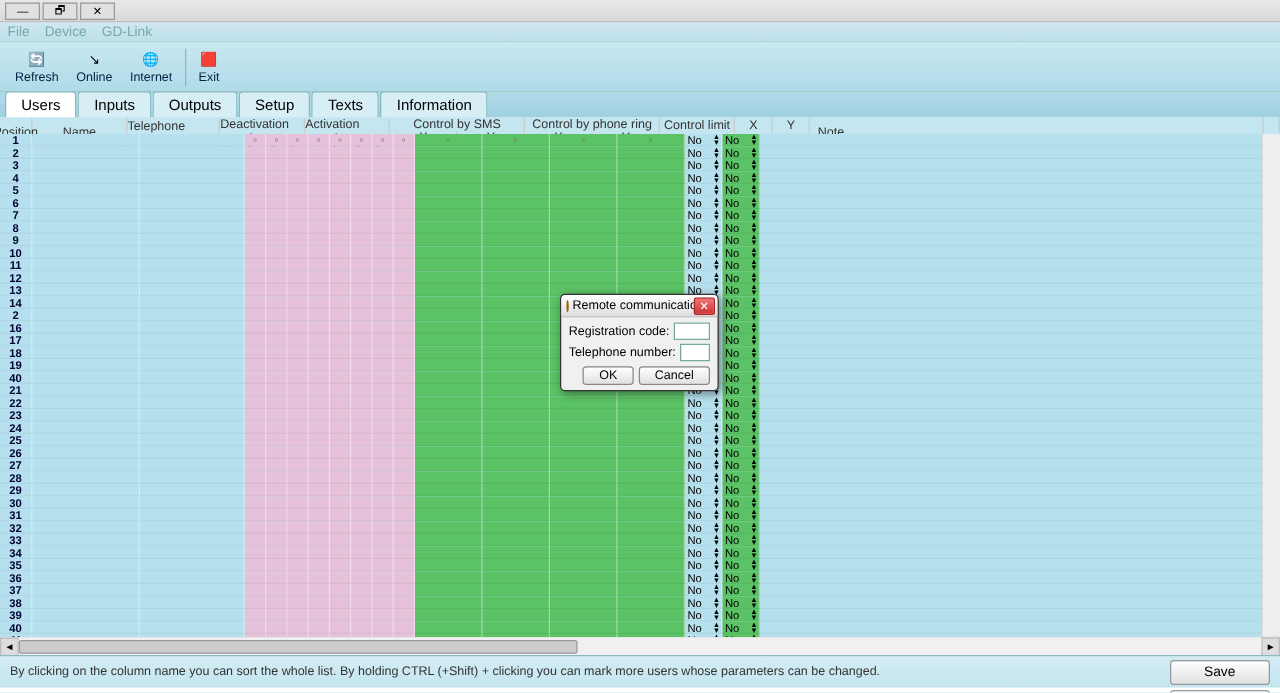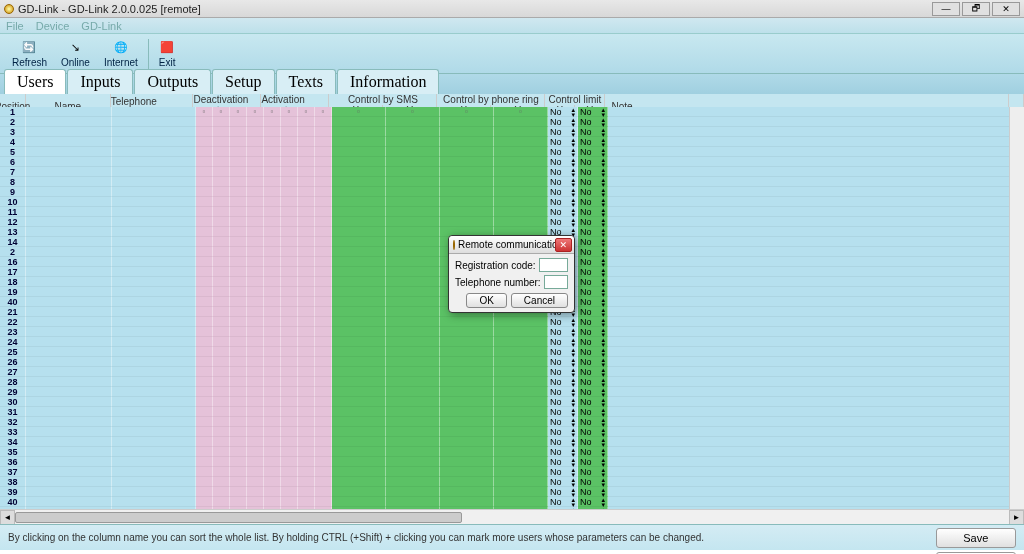--- a/index.html
+++ b/index.html
@@ -13,21 +13,21 @@
 .menubar { height: 16px; background: linear-gradient(#d0e8f0,#bde0ea); display: flex; align-items: center; padding: 0 6px; font-size: 11px; gap: 12px; border-bottom: 1px solid #9cc; }
 .menubar span { color: #7aa; }
 
 .toolbar { height: 40px; background: linear-gradient(#c8e8f0,#b0dae8); display: flex; align-items: center; padding: 0 6px; gap: 2px; border-bottom: 1px solid #8bb; }
 .tool { display: flex; flex-direction: column; align-items: center; justify-content: center; padding: 2px 6px; cursor: pointer; gap: 1px; }
 .tool-icon { width: 16px; height: 16px; display: flex; align-items: center; justify-content: center; }
 .tool-label { font-size: 10px; color: #024; }
 .tool-sep { width: 1px; height: 30px; background: #8bb; margin: 0 2px; }
 
 .tabs { height: 20px; display: flex; align-items: flex-end; padding-left: 4px; background: linear-gradient(#b0dae8,#a0d0e0); }
-.tab { padding: 3px 12px; background: #d8eef5; border: 1px solid #8bb; border-bottom: none; font-size: 16px; cursor: pointer; border-radius: 3px 3px 0 0; margin-right: 1px; font-family: Liberation Serif, serif; }
+.tab { padding: 3px 12px; background: #d8eef5; border: 1px solid #8bb; border-bottom: none; font-size: 12px; cursor: pointer; border-radius: 3px 3px 0 0; margin-right: 1px; }
 .tab.active { background: #fff; font-weight: normal; }
 
 .grid-area { height: 430px; background: #c4e6f0; overflow: hidden; position: relative; display: flex; flex-direction: column; }
 .group-headers { display: flex; height: 13px; }
 .hcell { border-right: 1px solid #ccc; display: flex; align-items: center; justify-content: center; font-size: 10px; color: #333; }
 .grid-body { flex: 1; overflow-y: auto; overflow-x: hidden; position: relative; }
 .row { display: flex; height: 10px; font-size: 9px; }
 .cell { border-right: 1px solid rgba(255,255,255,0.4); border-bottom: 1px solid rgba(0,0,0,0.05); display: flex; align-items: center; justify-content: center; }
 .c-blue { background: #b6e0ee; }
 .c-pink { background: #e5c2d9; }
@@ -70,24 +70,20 @@
 .w-limit { width: 30px; }
 .w-note  { width: 410px; }
 .w-scroll{ width: 15px; }
 
 .grid-headers-wrap { display: flex; flex-direction: column; }
 </style>
 </head>
 <body>
 
 <div class="titlebar">
-  <div class="titlebar-text">
-    <span class="tiny-icon"></span>
-    <span>GD-Link - GD-Link 2.0.0.025 [remote]</span>
-  </div>
   <div class="titlebar-btns">
     <div class="tbtn">—</div>
     <div class="tbtn">🗗</div>
     <div class="tbtn">✕</div>
   </div>
 </div>
 
 <div class="menubar">
   <span>File</span>
   <span>Device</span>
@@ -154,21 +150,21 @@
           <div class="hcell w-xy">Y</div>
         </div>
       </div>
       <div style="display:flex;flex-direction:column">
         <div class="hcell" style="width:108px">Control by phone ring</div>
         <div style="display:flex">
           <div class="hcell w-ring">X</div>
           <div class="hcell w-ring">Y</div>
         </div>
       </div>
-      <div style="display:flex;flex-direction:column">
+      <div style="display:flex;">
         <div class="hcell" style="width:60px">Control limit</div>
         <div style="display:flex">
           <div class="hcell w-limit">X</div>
           <div class="hcell w-limit">Y</div>
         </div>
       </div>
       <div class="hcell w-note" style="height:25px;justify-content:flex-start;padding-left:6px">Note</div>
       <div class="hcell w-scroll" style="height:25px"></div>
     </div>
   </div>

